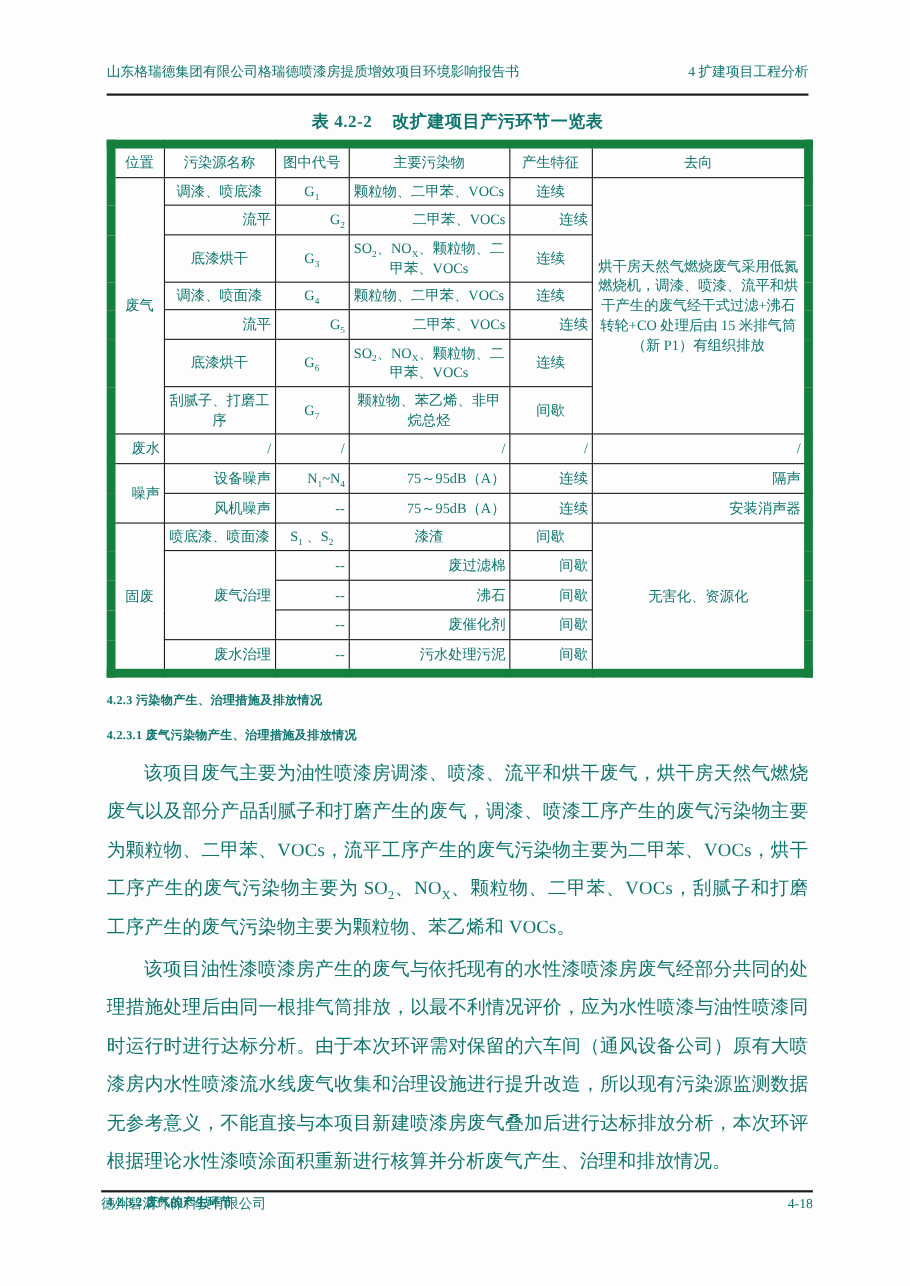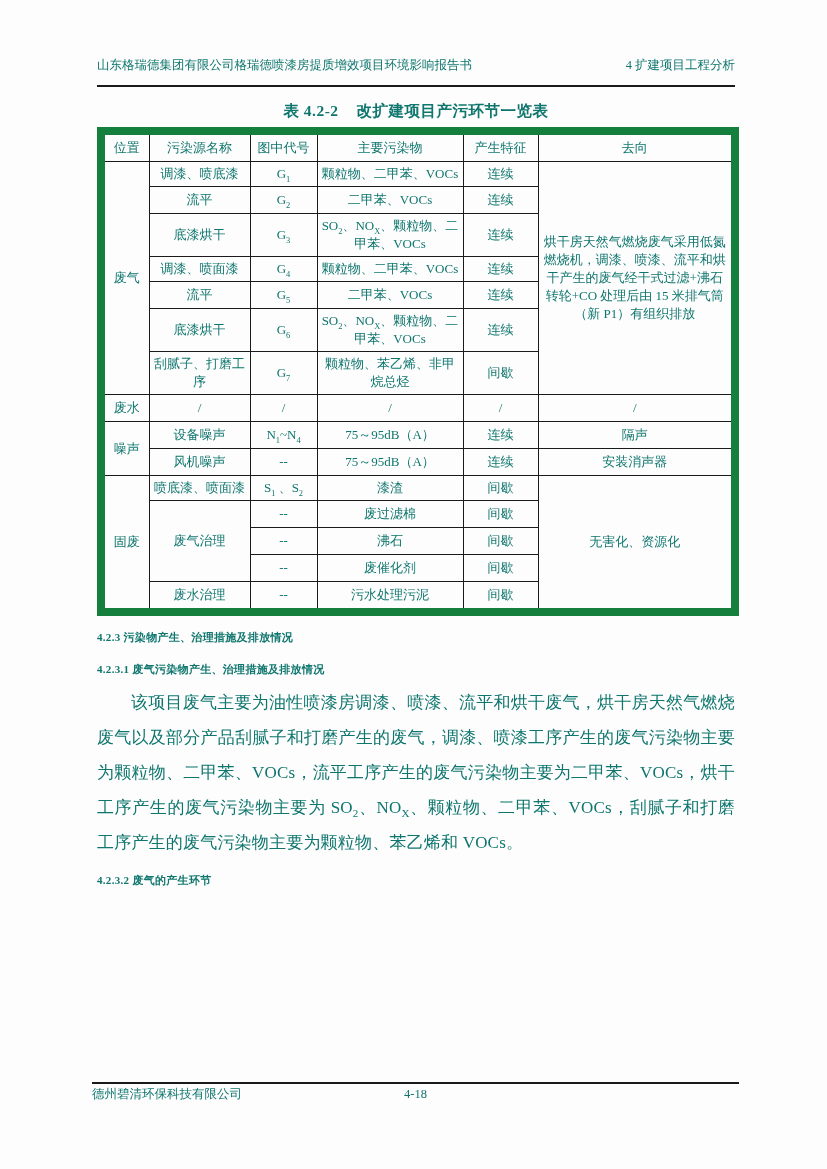--- a/index.html
+++ b/index.html
@@ -36,21 +36,21 @@
     font-size:13px;
   }
   table.pollution th, table.pollution td {
     border:1px solid #1a1a1a;
     text-align:center; vertical-align:middle;
     padding:3px 3px; line-height:18px;
     font-weight:normal;
     word-break:break-all;
   }
   table.pollution thead th { height:20px; }
-  tr.single td { height:20px; }
+  tr.single td { height:20px;text-align:right; }
   td.dest-gas {
     text-align:justify; text-justify:inter-ideograph;
     padding:4px 6px; line-height:21px;
   }
   sub { font-size:0.65em; line-height:0; }
   
   .sec-heading {
     font-size:11px; font-weight:bold;
     line-height:25px; margin:7px 0 0 0;
     letter-spacing:0.3px;
@@ -63,21 +63,21 @@
     letter-spacing:0.2px;
   }
   
   .page-footer {
     position:absolute; left:92px; right:88px; top:1082px;
     border-top:2px solid #1a1a1a;
     font-size:12.5px; line-height:17px;
     padding-top:2px;
   }
   .page-footer .pagenum {
-    position:absolute; left:0; right:0; text-align:center;
+    position:absolute; left:0; right:0; text-align:right;
   }
   .page-footer .company { display:block; text-align:left; }
 </style>
 </head>
 <body>
 
 <div class="page">
 
   <div class="running-header">
     <span>山东格瑞德集团有限公司格瑞德喷漆房提质增效项目环境影响报告书</span>
@@ -205,20 +205,21 @@
         <td>污水处理污泥</td>
         <td>间歇</td>
       </tr>
     </tbody>
   </table>
 
   <div class="sec-heading" style="margin-top:9px;">4.2.3 污染物产生、治理措施及排放情况</div>
   <div class="sec-heading">4.2.3.1 废气污染物产生、治理措施及排放情况</div>
 
   <p class="body-para">该项目废气主要为油性喷漆房调漆、喷漆、流平和烘干废气，烘干房天然气燃烧废气以及部分产品刮腻子和打磨产生的废气，调漆、喷漆工序产生的废气污染物主要为颗粒物、二甲苯、VOCs，流平工序产生的废气污染物主要为二甲苯、VOCs，烘干工序产生的废气污染物主要为 SO<sub>2</sub>、NO<sub>X</sub>、颗粒物、二甲苯、VOCs，刮腻子和打磨工序产生的废气污染物主要为颗粒物、苯乙烯和 VOCs。</p>
+  <p class="body-para">该项目油性漆喷漆房产生的废气与依托现有的水性漆喷漆房废气经部分共同的处理措施处理后由同一根排气筒排放，以最不利情况评价，应为水性喷漆与油性喷漆同时运行时进行达标分析。由于本次环评需对保留的六车间（通风设备公司）原有大喷漆房内水性喷漆流水线废气收集和治理设施进行提升改造，所以现有污染源监测数据无参考意义，不能直接与本项目新建喷漆房废气叠加后进行达标排放分析，本次环评根据理论水性漆喷涂面积重新进行核算并分析废气产生、治理和排放情况。</p>
 
   <div class="sec-heading" style="margin-top:8px;">4.2.3.2 废气的产生环节</div>
 
   <div class="page-footer">
     <span class="pagenum">4-18</span>
     <span class="company">德州碧清环保科技有限公司</span>
   </div>
 
 </div>
 

